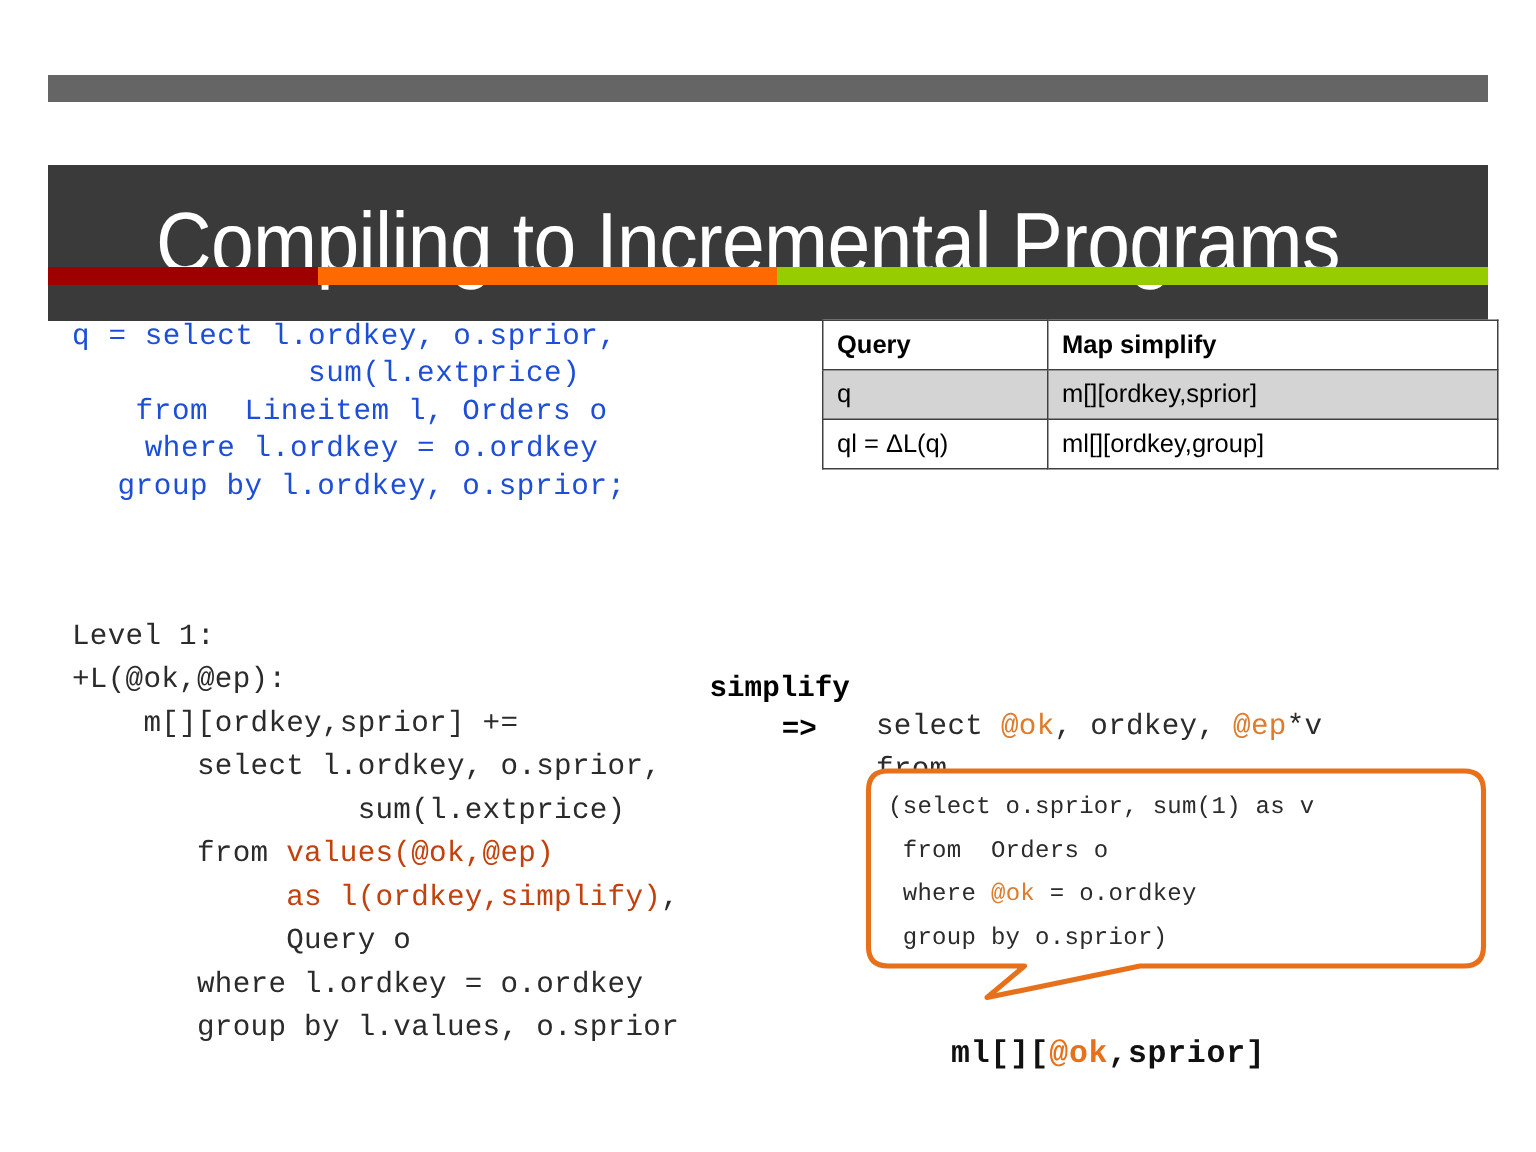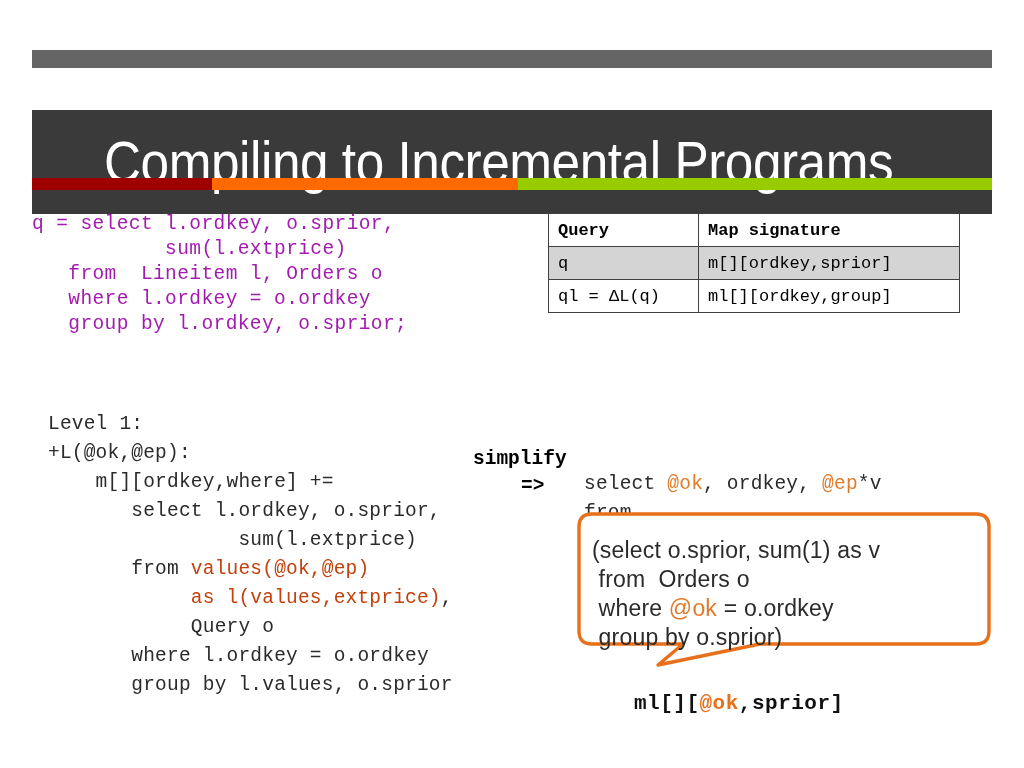--- a/index.html
+++ b/index.html
@@ -73,45 +73,46 @@
 
   
   .code {
     position: absolute;
     font-family: "Liberation Mono", "DejaVu Sans Mono", monospace;
     white-space: pre;
     line-height: 25px;
   }
 
   .code-faded {
-    left: 32px;
+    left: 42px;
     top: 212px;
     font-size: 19.5px;
-    color: #a21caf;
+    color: #1d4ed8;
     letter-spacing: 0.4px;
+    text-align: center;
   }
 
   .code-main {
     left: 48px;
     top: 410px;
     font-size: 19.5px;
     color: #2b2b2b;
     letter-spacing: 0.2px;
     line-height: 29px;
   }
   .code-main .hl { color: #c2410c; }
 
   
   .sig-table {
     position: absolute;
     left: 548px;
     top: 213px;
-    width: 412px;
+    width: 451px;
     border-collapse: collapse;
-    font-family: Liberation Mono, monospace;
+    font-family: Liberation Sans, sans-serif;
     font-size: 17px;
     color: #000000;
     background: #ffffff;
   }
   .sig-table th, .sig-table td {
     border: 1.5px solid #404040;
     text-align: left;
     padding: 5px 9px;
     height: 22px;
     vertical-align: middle;
@@ -143,27 +144,26 @@
     color: #2b2b2b;
     letter-spacing: 0.2px;
     line-height: 29px;
   }
   .code-right .hl { color: #e07b2a; }
 
   .code-inner {
     position: absolute;
     left: 592px;
     top: 524px;
-    font-family: Liberation Sans, sans-serif;
-    white-space: pre;
-    font-size: 23px;
+    font-family: Liberation Mono, monospace;
+    white-space: pre;
+    font-size: 16px;
     color: #2b2b2b;
     letter-spacing: 0.2px;
     line-height: 29px;
-    margin-top: 12px;
   }
   .code-inner .hl { color: #e07b2a; }
 
   
   .callout {
     position: absolute;
     left: 578px;
     top: 513px;
     width: 412px;
     height: 132px;
@@ -206,42 +206,42 @@
    group by l.ordkey, o.sprior;</div>
 
   <table class="sig-table">
     <colgroup>
         <col class="c1">
         <col class="c2">
       </colgroup>
     <thead>
       <tr>
         <th>Query</th>
-        <th>Map signature</th>
+        <th>Map simplify</th>
       </tr>
     </thead>
     <tbody>
       <tr class="shaded">
         <td>q</td>
         <td>m[][ordkey,sprior]</td>
       </tr>
       <tr>
         <td>ql = ΔL(q)</td>
         <td>ml[][ordkey,group]</td>
       </tr>
     </tbody>
   </table>
 
   <div class="code code-main"><span>Level 1:</span>
 <span>+L(@ok,@ep):</span>
-<span>    m[][ordkey,where] +=</span>
+<span>    m[][ordkey,sprior] +=</span>
 <span>       select l.ordkey, o.sprior,</span>
 <span>                sum(l.extprice)</span>
 <span>       from </span><span class="hl">values(@ok,@ep)</span>
-<span>            </span><span class="hl">as l(values,extprice)</span><span>,</span>
+<span>            </span><span class="hl">as l(ordkey,simplify)</span><span>,</span>
 <span>            Query o</span>
 <span>       where l.ordkey = o.ordkey</span>
 <span>       group by l.values, o.sprior</span></div>
 
   <div class="simplify"><span>simplify</span><span class="arrow">=&gt;</span></div>
 
   <div class="code code-right"><span>select </span><span class="hl">@ok</span><span>, ordkey, </span><span class="hl">@ep</span><span>*v</span>
 <span>from</span></div>
 
   <div class="callout">

